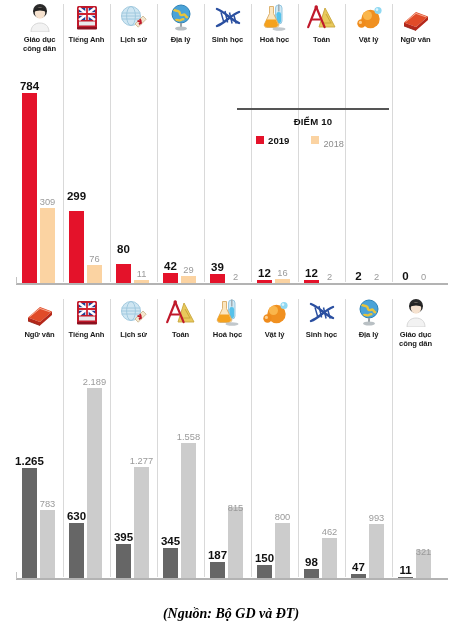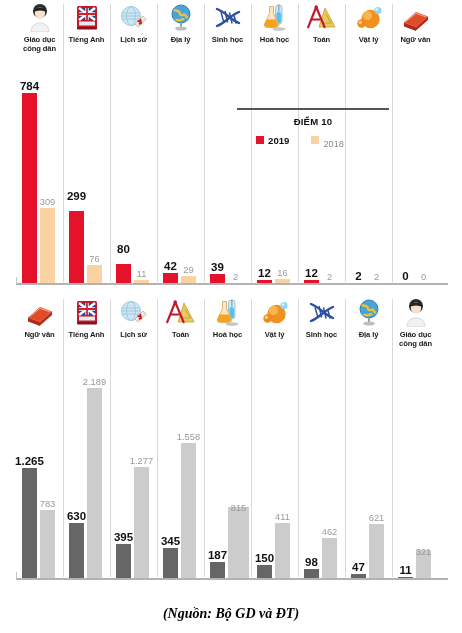--- a/index.html
+++ b/index.html
@@ -428,21 +428,21 @@
                 <path d="M16.8 2.5v7" stroke="#9aa3a8" stroke-width="1.3"></path>
                 <ellipse cx="17" cy="27" rx="6.5" ry="1.8" fill="#c2c8cc"></ellipse>
               </svg>
             </div>
             <div class="clabel">Hoá học</div>
           </div>
           <div class="bar a" style="height: 16px;">
             <div class="fill" style="height: 16px;"></div>
             <div class="val">187</div>
           </div>
-          <div class="bar b" style="height: 64px; padding-left: 6px;">
+          <div class="bar b" style="height: 64px;">
             <div class="fill" style="height: 71px;"></div>
             <div class="val">815</div>
           </div>
         </div>
         <div class="col" style="left: 235px;">
           <div class="divider"></div>
           <div class="chead">
             <div class="icon">
               <svg width="28" height="28" viewBox="0 0 28 28">
                 <circle cx="15.5" cy="15" r="9.2" fill="#f09020"></circle>
@@ -454,21 +454,21 @@
               </svg>
             </div>
             <div class="clabel">Vật lý</div>
           </div>
           <div class="bar a" style="height: 13px;">
             <div class="fill" style="height: 13px;"></div>
             <div class="val">150</div>
           </div>
           <div class="bar b" style="height: 55px;">
             <div class="fill" style="height: 55px;"></div>
-            <div class="val">411</div>
+            <div class="val">800</div>
           </div>
         </div>
         <div class="col" style="left: 282px;">
           <div class="divider"></div>
           <div class="chead">
             <div class="icon">
               <svg width="30" height="26" viewBox="0 0 30 26">
                 <path d="M4 3c8 3 14 11 22 14M4 20c8-3 14-11 22-14" stroke="#2a4fa0" stroke-width="2.4" fill="none" stroke-linecap="round"></path>
                 <path d="M8 6.4l2.6 9M12 5l2.6 11.5M16.5 6.5l2.6 11M21 9.5l2.2 8" stroke="#2a4fa0" stroke-width="1.5"></path>
               </svg>
@@ -497,21 +497,21 @@
               </svg>
             </div>
             <div class="clabel">Địa lý</div>
           </div>
           <div class="bar a" style="height: 4px;">
             <div class="fill" style="height: 4px;"></div>
             <div class="val">47</div>
           </div>
           <div class="bar b" style="height: 54px;">
             <div class="fill" style="height: 54px;"></div>
-            <div class="val">621</div>
+            <div class="val">993</div>
           </div>
         </div>
         <div class="col" style="left: 376px;">
           <div class="divider"></div>
           <div class="chead">
             <div class="icon">
               <svg width="26" height="30" viewBox="0 0 26 30">
                 <ellipse cx="13" cy="9" rx="7" ry="7" fill="#2b2b2b"></ellipse>
                 <ellipse cx="13" cy="11" rx="5.2" ry="5.8" fill="#f6e2cf"></ellipse>
                 <path d="M13 5.5c3.6 0 6.4 1.8 6.6 4.6-1.6-.6-4.2-1.6-6.6-1.6s-5 1-6.6 1.6C6.6 7.3 9.4 5.5 13 5.5z" fill="#232323"></path>

